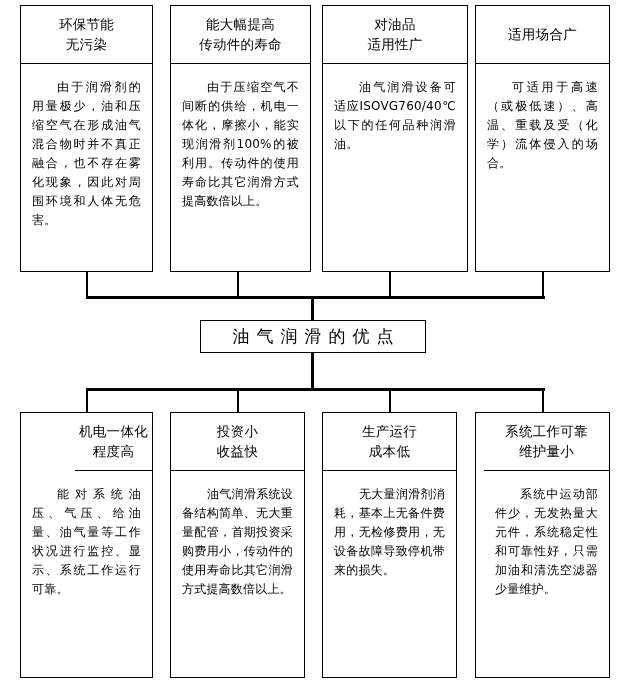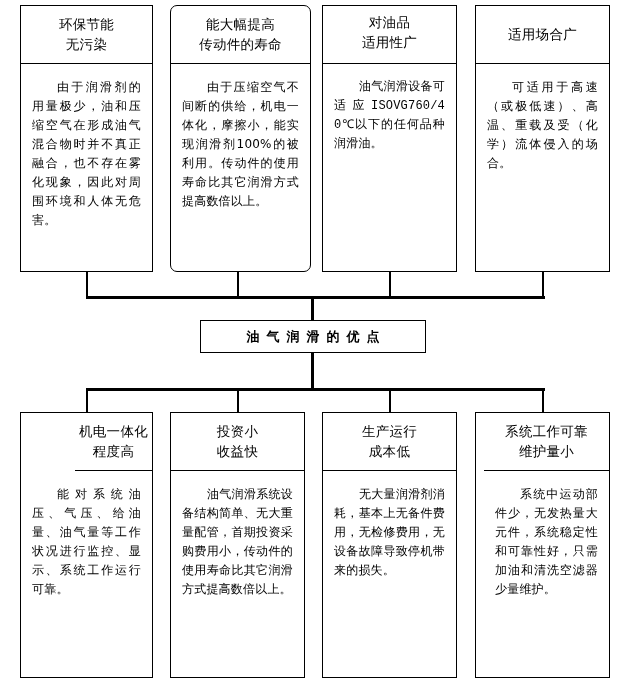--- a/index.html
+++ b/index.html
@@ -56,22 +56,22 @@
 
   
   .center-title-box {
     position: absolute;
     box-sizing: border-box;
     border: 1.5px solid #000000;
     background: #ffffff;
     display: flex;
     align-items: center;
     justify-content: center;
-    font-size: 13px;
-    font-weight: bold;
+    font-size: 17px;
+    font-weight: normal;
     letter-spacing: 7px;
     text-indent: 7px;
   }
 
   
   .conn {
     position: absolute;
     background: #000000;
   }
   .conn-h { height: 2.5px; }
@@ -82,27 +82,27 @@
 <body>
 
 <div id="diagram-canvas">
 
   <div class="card" style="left:20px; top:5px; width:133px; height:267px;">
     <div class="card-header">环保节能
 无污染</div>
     <div class="card-body">由于润滑剂的用量极少，油和压缩空气在形成油气混合物时并不真正融合，也不存在雾化现象，因此对周围环境和人体无危害。</div>
   </div>
 
-  <div class="card" style="left:170px; top:5px; width:141px; height:267px;border-radius:7px;">
+  <div class="card" style="left:170px; top:5px; width:141px; height:267px;">
     <div class="card-header">能大幅提高
 传动件的寿命</div>
     <div class="card-body">由于压缩空气不间断的供给，机电一体化，摩擦小，能实现润滑剂100%的被利用。传动件的使用寿命比其它润滑方式提高数倍以上。</div>
   </div>
 
-  <div class="card" style="left:322px; top:5px; width:135px; height:267px;font-family:Liberation Mono, monospace;">
+  <div class="card" style="left:322px; top:5px; width:146px; height:267px;">
     <div class="card-header">对油品
 适用性广</div>
     <div class="card-body">油气润滑设备可适应ISOVG760/40℃以下的任何品种润滑油。</div>
   </div>
 
   <div class="card" style="left:475px; top:5px; width:135px; height:267px;justify-content:flex-end;">
     <div class="card-header" style="padding-top:18px; padding-bottom:19px;">适用场合广</div>
     <div class="card-body">可适用于高速（或极低速）、高温、重载及受（化学）流体侵入的场合。</div>
   </div>
 

